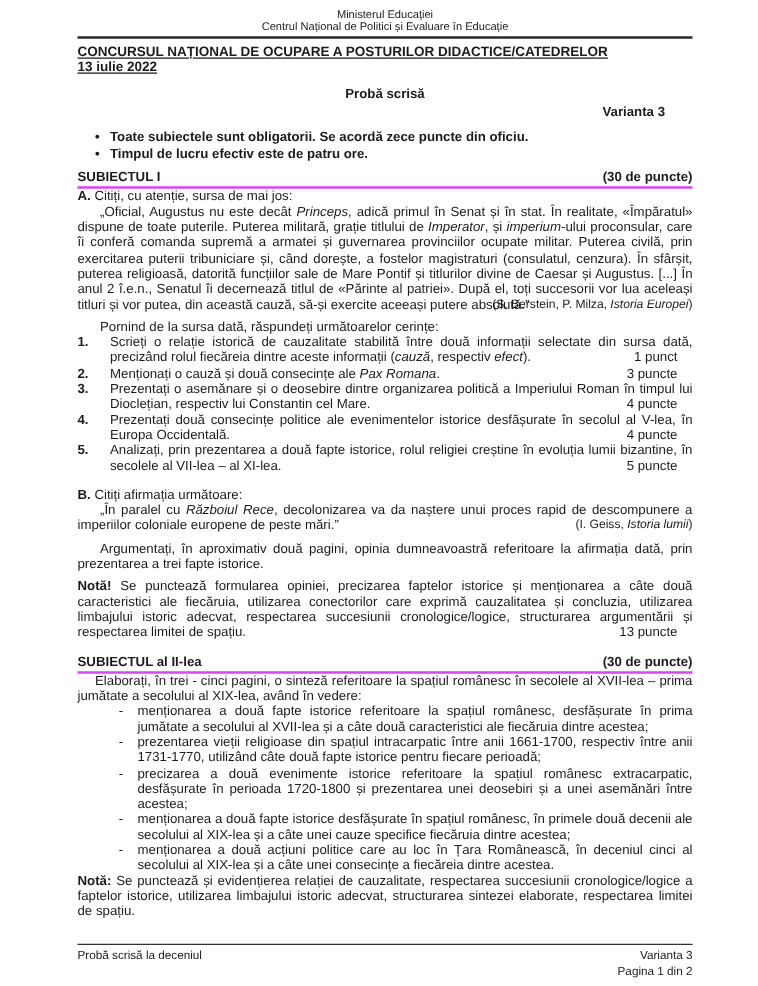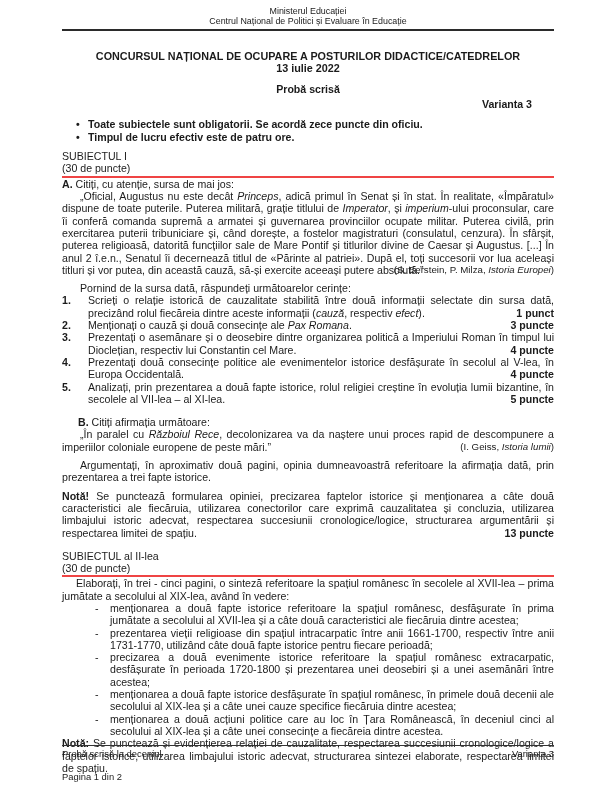--- a/index.html
+++ b/index.html
@@ -4,46 +4,46 @@
 <style>
   html,body{margin:0;padding:0;background:#ffffff;}
   .page{
     width:580px;height:789px;position:relative;background:#ffffff;
     font-family:"Liberation Sans","DejaVu Sans",sans-serif;
     font-size:10.6px;line-height:12.3px;color:#1b1b1b;
     box-sizing:border-box;padding:6px 26px 0 62px;overflow:hidden;
   }
   .ministry{font-size:8.9px;line-height:10.2px;text-align:center;}
   .top-rule{border-bottom:2px solid #2b2b2b;margin-top:3px;}
-  .title-block{margin-top:20px;font-weight:bold;font-size:10.8px;line-height:11.6px;text-align:center;}
+  .title-block{margin-top:6px;font-weight:bold;font-size:10.8px;line-height:11.6px;text-decoration:underline;}
   .exam-type{margin-top:8px;font-weight:bold;text-align:center;}
   .subject-name{font-weight:bold;text-align:center;}
   .variant-row{margin-top:3px;text-align:right;font-weight:bold;padding-right:22px;}
   .instructions{margin-top:8px;font-weight:bold;}
   .instr-item{position:relative;padding-left:26px;line-height:13px;}
   .instr-item .marker{position:absolute;left:14px;top:0;}
-  .section-head{display:flex;justify-content:space-between;font-weight:normal;
-    border-bottom:2px solid #ef4444;margin-top:6px;padding-bottom:1px;flex-direction:column;}
+  .section-head{display:flex;justify-content:space-between;font-weight:bold;
+    border-bottom:2px solid #d946ef;margin-top:6px;padding-bottom:1px;}
   .section-head.second{margin-top:11px;}
   p{margin:0;text-align:justify;}
   .ind{text-indent:18px;}
   .ind-sm{text-indent:14px;}
   .attrib{text-align:right;margin-top:-12.3px;font-size:9.7px;}
   .gap-sm{margin-top:6px;}
-  .gap-md{margin-top:11px;margin-left:16px;}
+  .gap-md{margin-top:11px;}
   .item{position:relative;padding-left:26px;}
   .item-num{position:absolute;left:0;top:0;font-weight:bold;}
-  .pts{position:absolute;right:0;bottom:0;font-weight:bold;white-space:nowrap;}
+  .pts{position:absolute;right:12px;bottom:0;font-weight:normal;white-space:nowrap;}
   .note{position:relative;}
   .dash-item{position:relative;padding-left:48px;}
   .dash-item .marker{position:absolute;left:33px;top:0;}
   .footer{position:absolute;left:62px;right:26px;bottom:7px;font-size:9.4px;line-height:11px;}
   .footer-rule{border-top:1.5px solid #333;margin-bottom:2px;}
   .footer-row{display:flex;justify-content:space-between;}
-  .footer-page{text-align:left;margin-top:12px;}
+  .footer-page{text-align:right;margin-top:2px;}
 </style>
 </head>
 <body>
 
 <div class="page">
 
   <div class="ministry">Ministerul Educației</div>
   <div class="ministry">Centrul Național de Politici și Evaluare în Educație</div>
   <div class="top-rule"></div>
 

